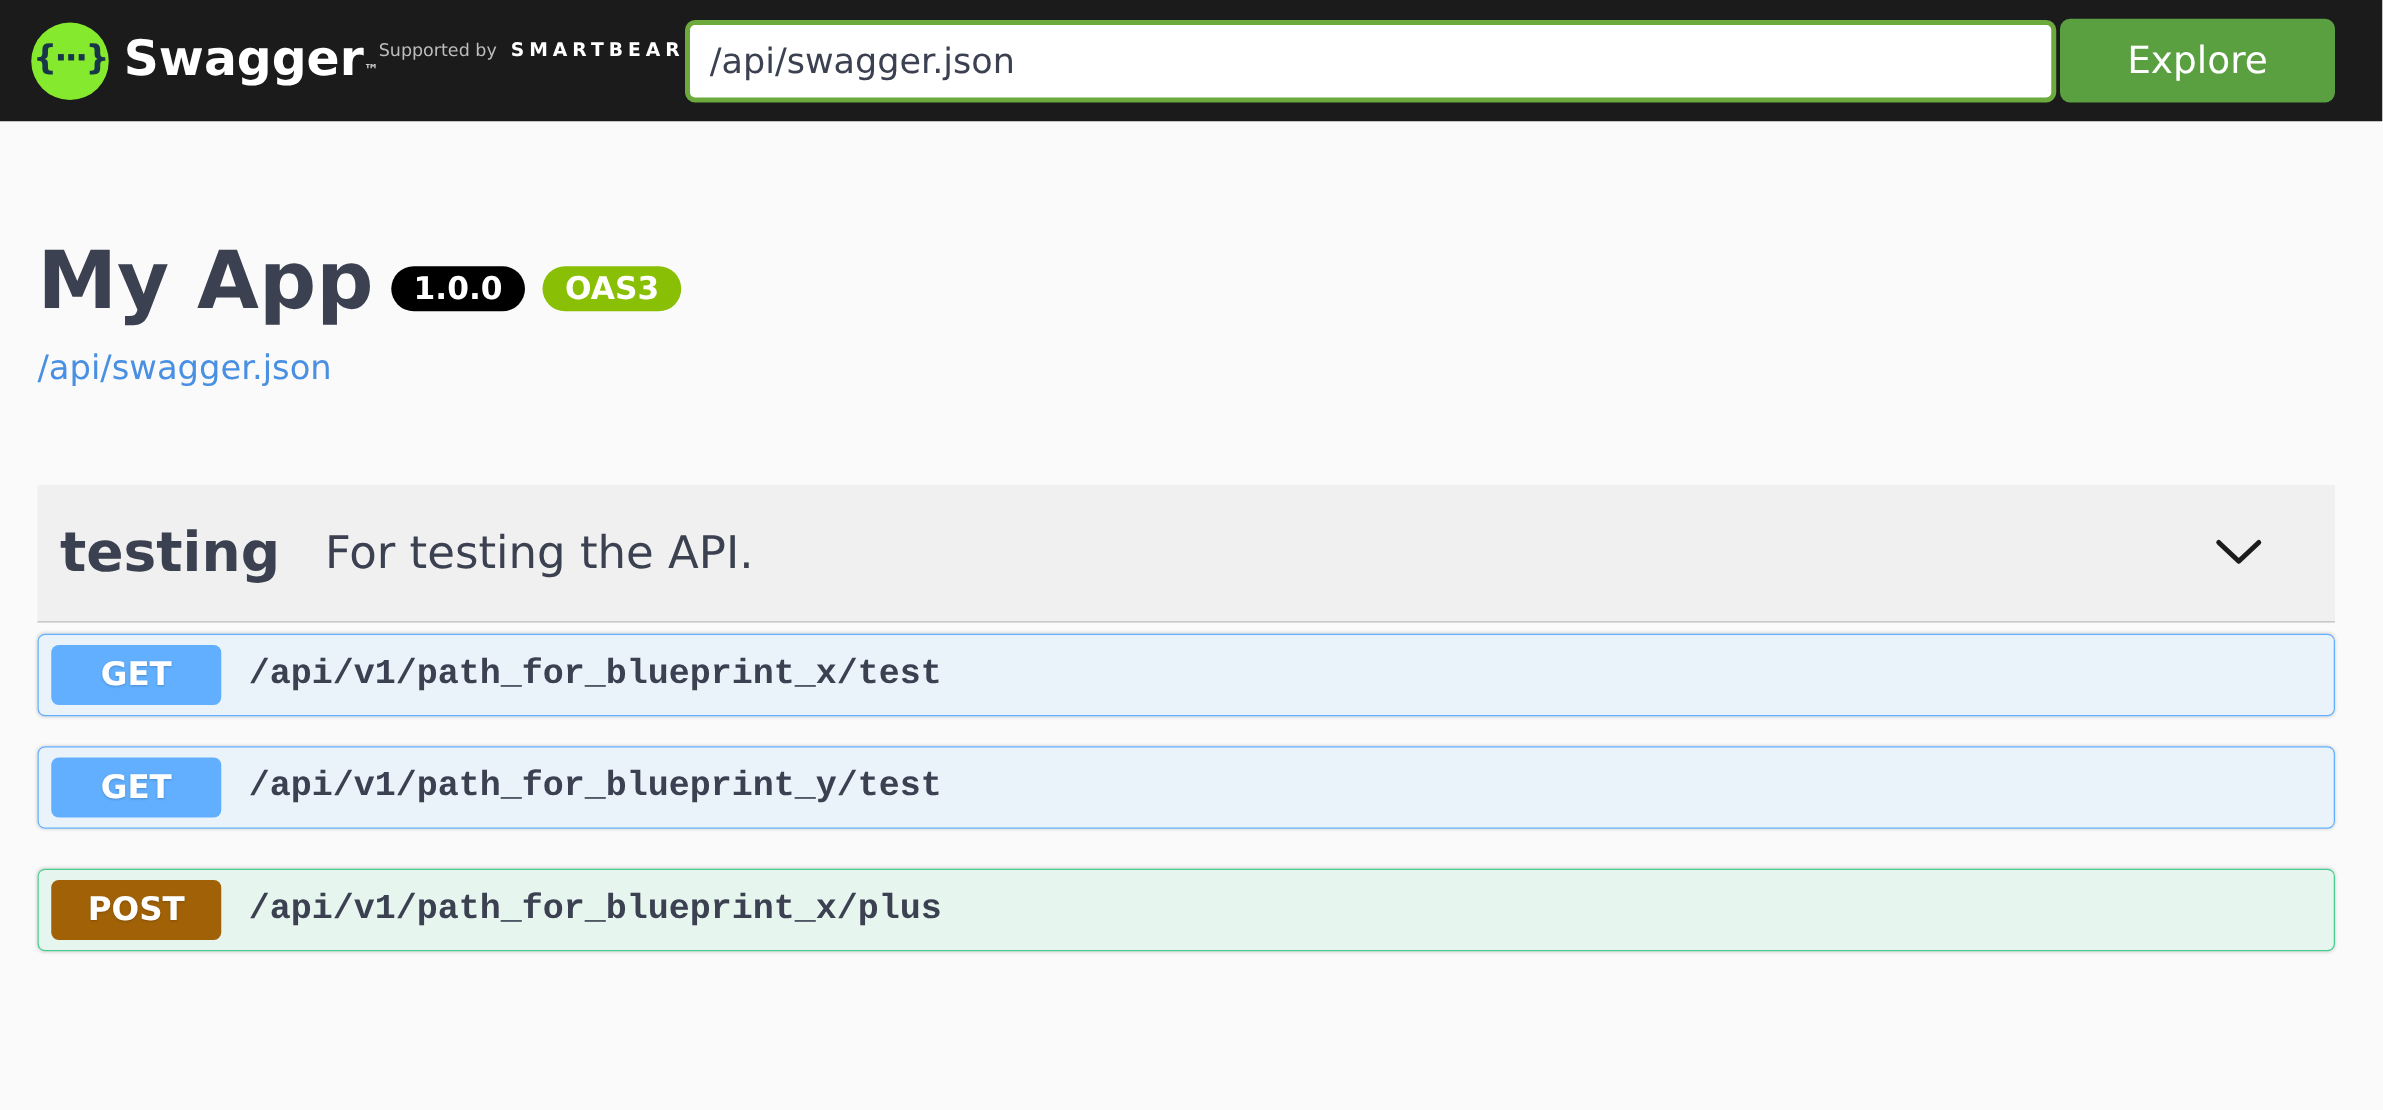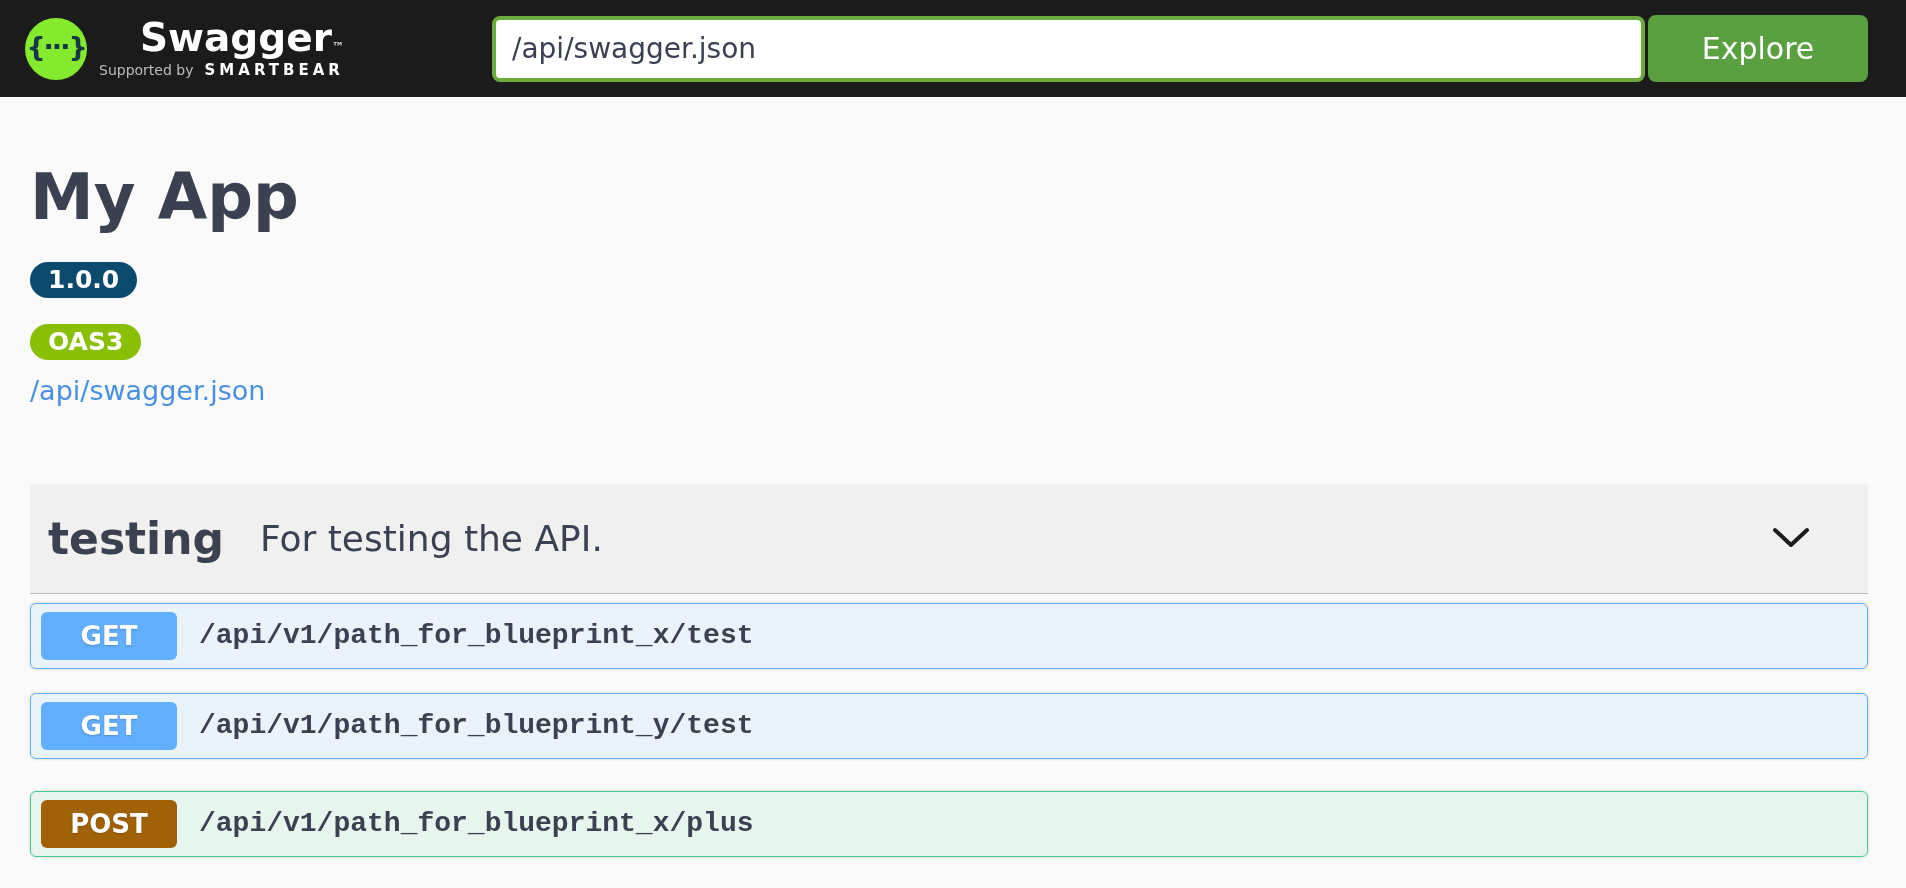--- a/index.html
+++ b/index.html
@@ -31,21 +31,21 @@
     background: #85ea2d;
     display: flex; align-items: center; justify-content: center;
   }
   .logo-glyph {
     color: #173647;
     font-weight: bold;
     font-size: 27px;
     letter-spacing: -2px;
     padding-bottom: 4px;
   }
-  .brand-text { display: flex; flex-direction: column; text-align: right; }
+  .brand-text { display: flex; flex-direction: row; }
   .brand-name {
     color: #ffffff;
     font-size: 39px;
     font-weight: 600;
     line-height: 1.05;
     letter-spacing: 0px;
   }
   .brand-tm { font-size: 12px; vertical-align: baseline; color: #cfcfcf; }
   .brand-sub { margin-top: 2px; white-space: nowrap; }
   .sub-prefix { color: #bdbdbd; font-size: 14px; }
@@ -82,38 +82,38 @@
     color: #ffffff;
     font-family: "DejaVu Sans", "Liberation Sans", sans-serif;
     font-size: 30px;
     font-weight: normal;
     cursor: pointer;
   }
 
   
   .main { padding: 58px 38px 0 30px; }
 
-  .info-head { display: flex; align-items: flex-start; gap: 14px; margin-top: 4px; flex-direction: column; }
+  .info-head { display: flex; align-items: center; gap: 14px; margin-top: 32px; }
   .app-title {
     font-size: 64px;
     font-weight: bold;
     color: #3b4151;
     line-height: 1.2;
   }
   .badge {
     display: inline-block;
     color: #ffffff;
     font-size: 25px;
     font-weight: bold;
     border-radius: 50px;
     padding: 5px 18px 6px 18px;
     margin-top: 12px;
     line-height: 1;
   }
-  .badge-version { background: #0c4a6e; }
+  .badge-version { background: #000000; }
   .badge-oas { background: #89bf04; }
 
   .spec-link {
     display: inline-block;
     margin-top: 14px;
     font-size: 27px;
     color: #4990e2;
     text-decoration: none;
     line-height: 1.25;
   }

